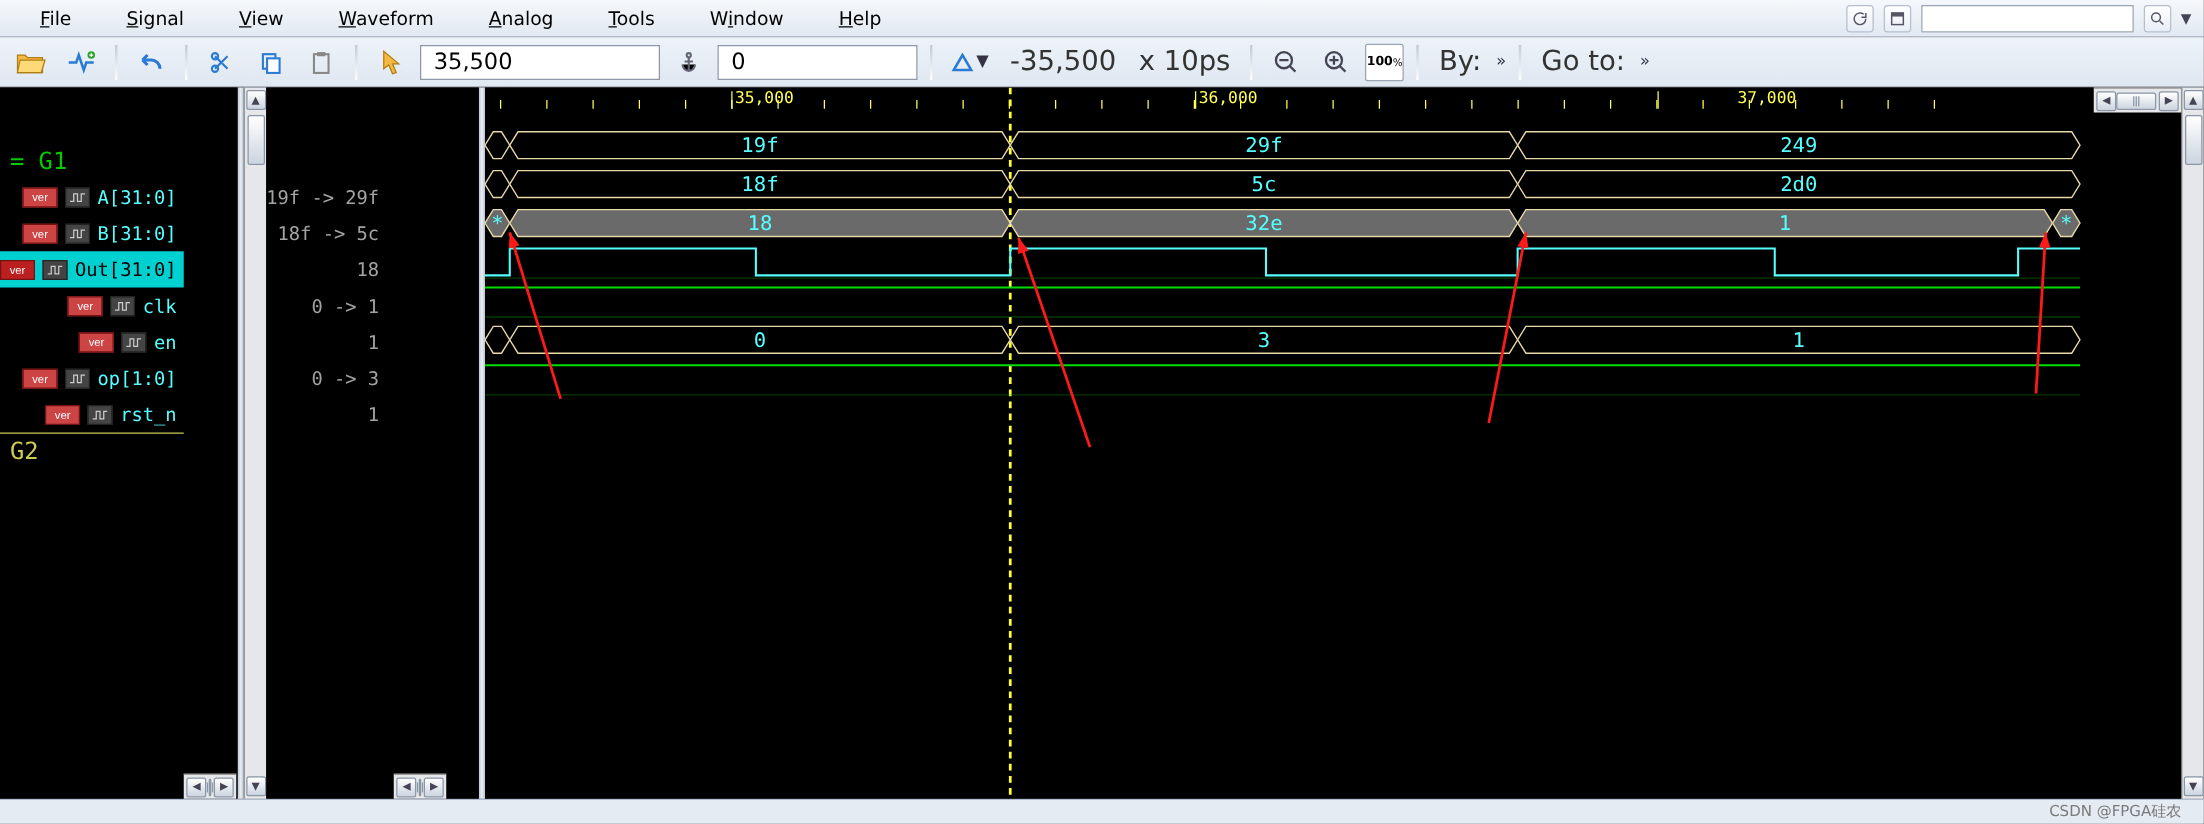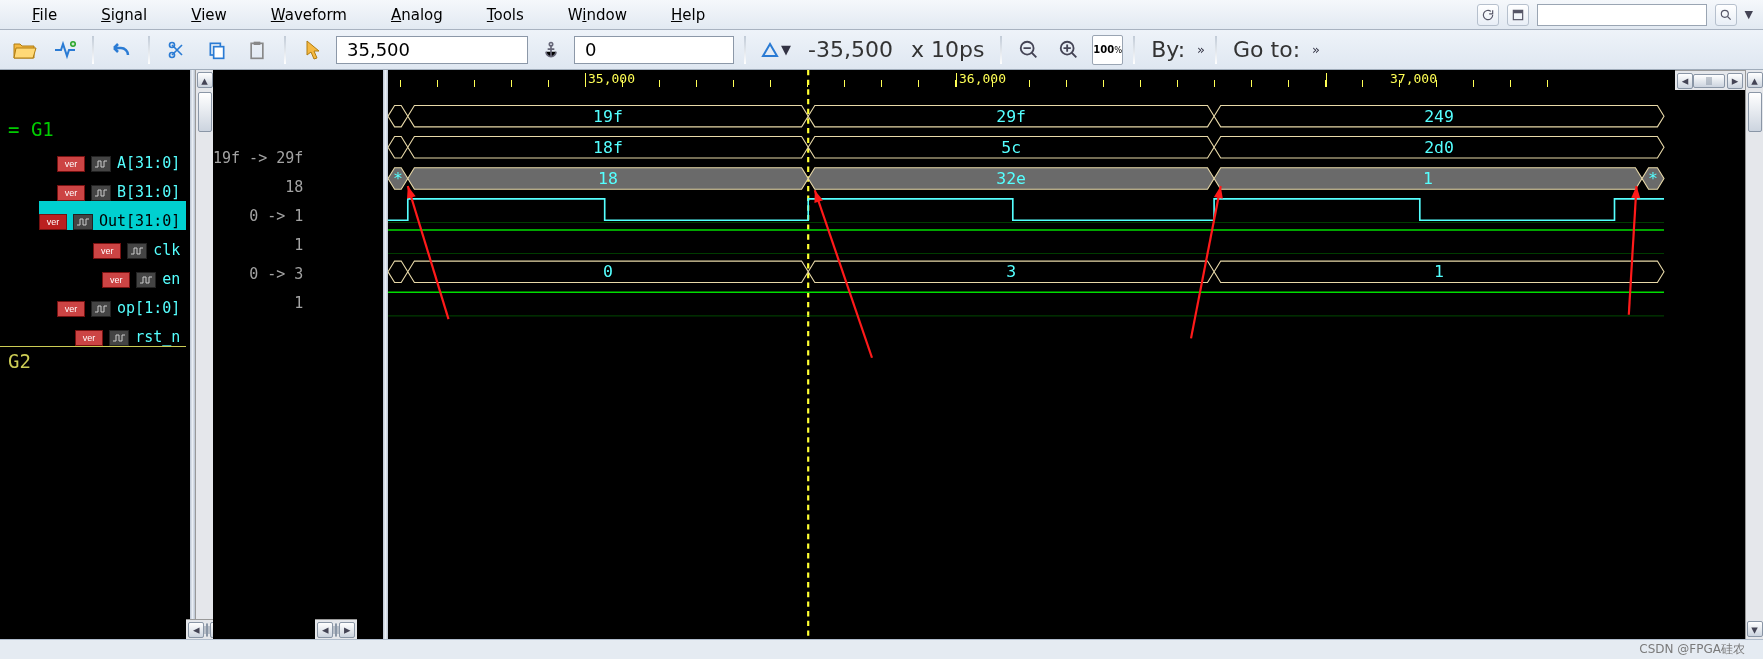--- a/index.html
+++ b/index.html
@@ -40,21 +40,21 @@
   
   .names { width:190px; } .values{ width:170px; } .waves{ flex:1; }
   
   
   .ruler { height:18px;background:#5f5f5f;border-bottom:1px solid #222;position:relative;color:#ffff55;font-family:"DejaVu Sans Mono",monospace;font-size:13px; }
   .tick-lbl{position:absolute;top:1px;}
   .tick-maj{position:absolute;bottom:0;width:1px;height:14px;background:#ffff55;}
   .tick-min{position:absolute;bottom:0;width:1px;height:7px;background:#ffff55;}
   
   .signal-list { padding-top:44px; }
-  .sig-row { height:29px;display:flex;align-items:flex-end;padding-right:6px;justify-content:flex-end;gap:6px;font-family:"DejaVu Sans Mono",monospace;font-size:15px;color:#55ffff;margin-left:39px; }
+  .sig-row { height:29px;display:flex;align-items:center;padding-right:6px;justify-content:flex-end;gap:6px;font-family:"DejaVu Sans Mono",monospace;font-size:15px;color:#55ffff; }
   .sig-row.sel{ background:#00d0d0;color:#000; }
   .sig-row .typebadge{ width:28px;height:16px;background:#cc4444;border:1px solid #771111;display:flex;align-items:center;justify-content:center;font-size:9px;color:#fff;font-family:sans-serif; }
   .sig-row .typebadge.sel{ background:#bb2020; }
   .sig-row .sym{ width:20px;height:16px;background:#444;border:1px solid #222;display:flex;align-items:center;justify-content:center; }
   .sig-row .sym svg{width:12px;height:10px;}
   .grp-row { height:29px;display:flex;align-items:center;padding-left:8px;font-family:"DejaVu Sans Mono",monospace;font-size:19px;color:#00cc00; }
   
   .value-list { padding-top:44px; }
   .val-row { height:29px;display:flex;align-items:center;justify-content:flex-end;padding-right:12px;font-family:"DejaVu Sans Mono",monospace;font-size:15px;color:#a3a3a3; }
   
@@ -276,20 +276,21 @@
     <span class="sb-arrow" style="margin:2px auto">▴</span>
     <span class="sb-thumb"></span>
     <span class="sb-mid"></span>
     <span class="sb-arrow" style="margin:2px auto">▾</span>
   </div>
 
   <div class="panel values">
     <div class="value-list" id="val-list">
         <div class="val-row"></div>
         <div class="val-row">19f -&gt; 29f</div>
+        <div class="val-row">18f -&gt; 5c</div>
         <div class="val-row">18</div>
         <div class="val-row">0 -&gt; 1</div>
         <div class="val-row">1</div>
         <div class="val-row">0 -&gt; 3</div>
         <div class="val-row">1</div>
       </div>
     <div class="panel-scrollbar">
       <span class="sb-arrow">◂</span>
       <span class="sb-thumb">
           <span class="sb-thumb-grip">

